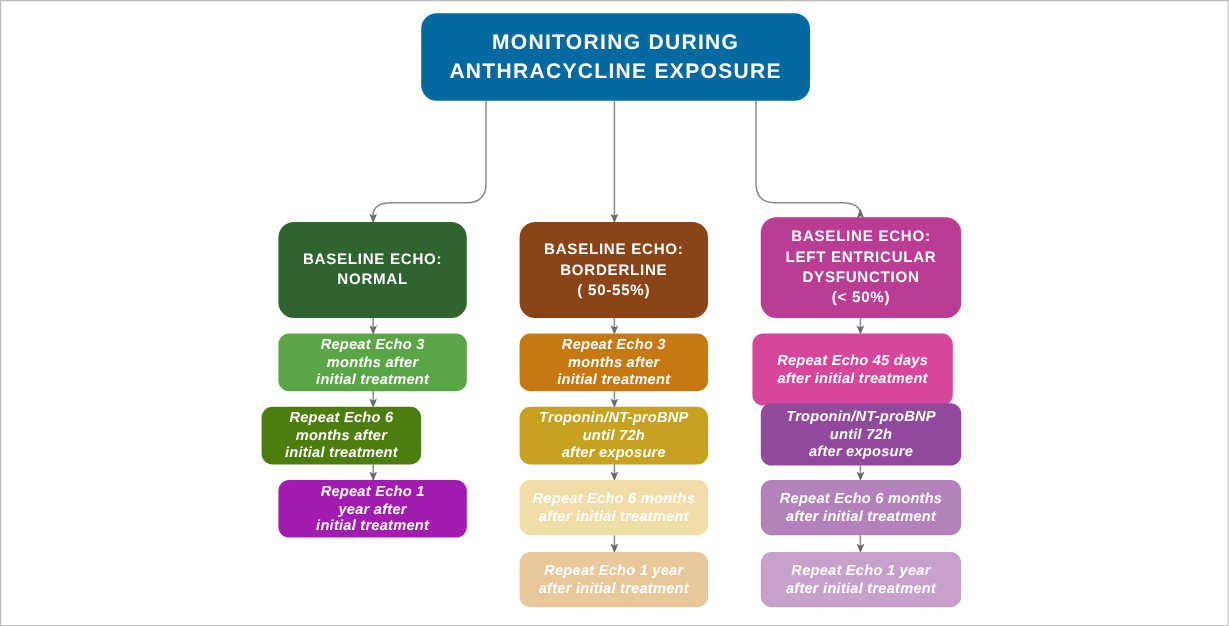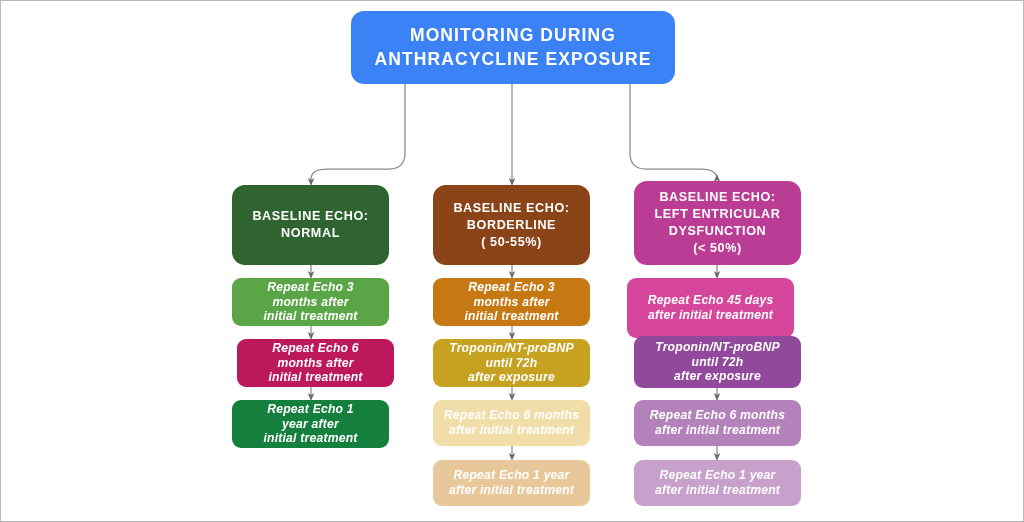--- a/index.html
+++ b/index.html
@@ -32,21 +32,21 @@
     white-space: pre-line;
     letter-spacing: 0.2px;
     padding: 2px 5px;
   }
   
   #node-root {
     left: 350px;
     top: 10px;
     width: 324px;
     height: 73px;
-    background: #3b82f6;
+    background: #0369a1;
     border-radius: 13px;
     font-size: 17.5px;
     line-height: 1.32;
     letter-spacing: 1.1px;
   }
   
   .branch-head {
     border-radius: 13px;
     font-size: 12.6px;
     line-height: 1.35;
@@ -57,22 +57,22 @@
   #node-p0 { left: 633px; top: 180px; width: 167px; height: 84px; background: #ba3c94; }
 
   
   .step {
     border-radius: 9px;
     font-size: 12.2px;
     font-style: italic;
   }
   
   #node-g1 { left: 231px; top: 277px; width: 157px; height: 48px; background: #5aa647; }
-  #node-g2 { left: 236px; top: 338px; width: 157px; height: 48px; background: #be185d; }
-  #node-g3 { left: 231px; top: 399px; width: 157px; height: 48px; background: #15803d; }
+  #node-g2 { left: 217px; top: 338px; width: 133px; height: 48px; background: #4d7c0f; }
+  #node-g3 { left: 231px; top: 399px; width: 157px; height: 48px; background: #a21caf; }
   
   #node-b1 { left: 432px; top: 277px; width: 157px; height: 48px; background: #c67912; }
   #node-b2 { left: 432px; top: 338px; width: 157px; height: 48px; background: #c7a120; }
   #node-b3 { left: 432px; top: 399px; width: 157px; height: 46px; background: #f0dda8; }
   #node-b4 { left: 432px; top: 459px; width: 157px; height: 46px; background: #e8c79a; }
   
   #node-p1 { left: 626px; top: 277px; width: 167px; height: 60px; background: #d6469b; }
   #node-p2 { left: 633px; top: 335px; width: 167px; height: 52px; background: #91499b; }
   #node-p3 { left: 633px; top: 399px; width: 167px; height: 46px; background: #b382bb; }
   #node-p4 { left: 633px; top: 459px; width: 167px; height: 46px; background: #c7a0cc; }

